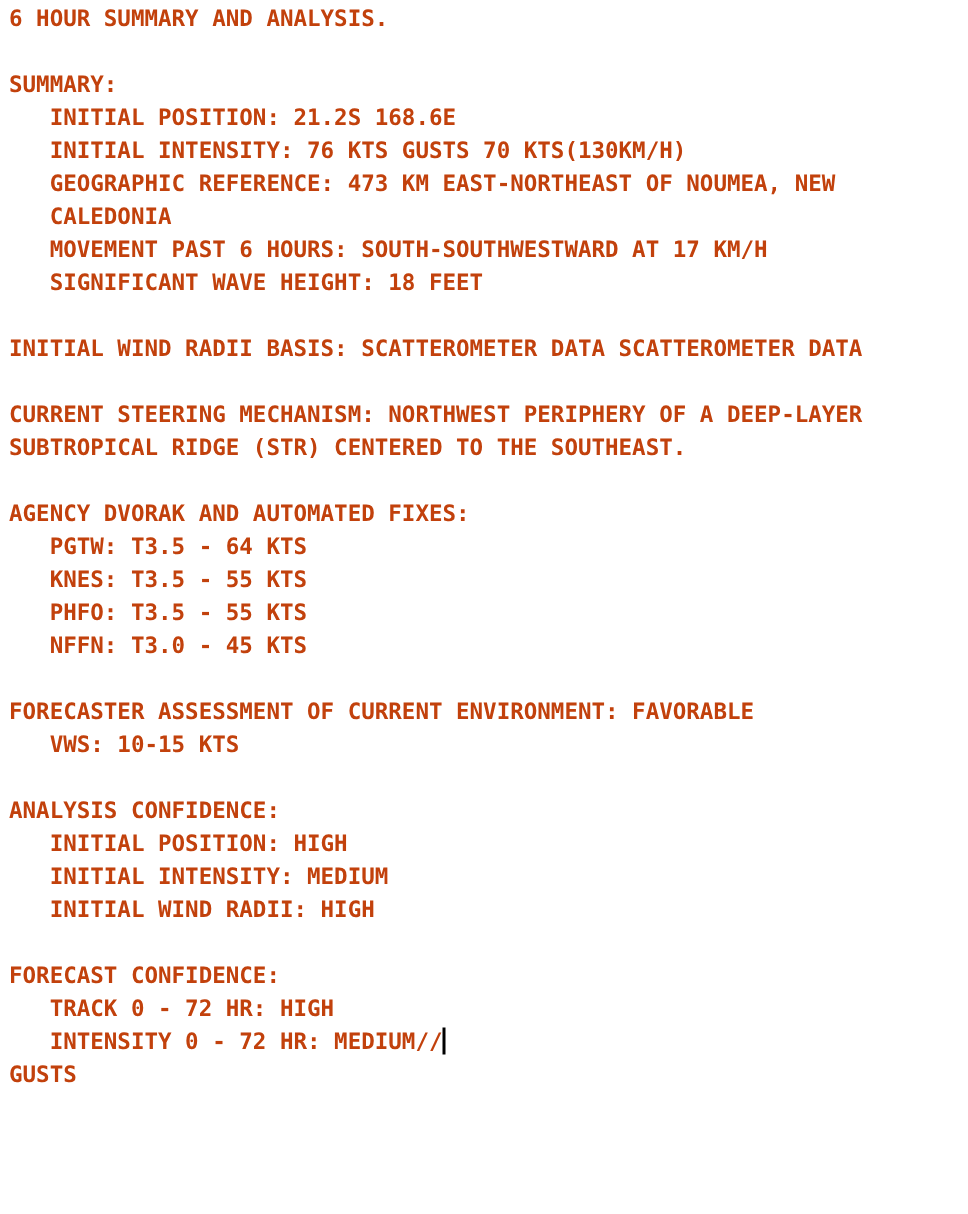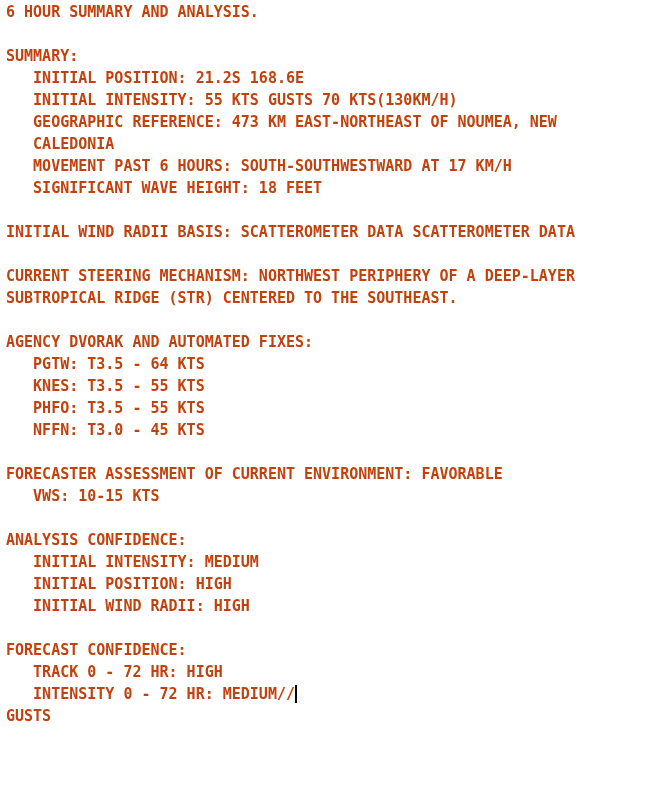--- a/index.html
+++ b/index.html
@@ -42,42 +42,42 @@
   }
 </style>
 </head>
 <body>
 
 <div class="editor-area">
   <div class="line">6 HOUR SUMMARY AND ANALYSIS.</div>
   <div class="line"></div>
   <div class="line">SUMMARY:</div>
   <div class="line">   INITIAL POSITION: 21.2S 168.6E</div>
-  <div class="line">   INITIAL INTENSITY: 55 KTS GUSTS 70 KTS(130KM/H)</div>
+  <div class="line">   INITIAL INTENSITY: 76 KTS GUSTS 70 KTS(130KM/H)</div>
   <div class="line">   GEOGRAPHIC REFERENCE: 473 KM EAST-NORTHEAST OF NOUMEA, NEW</div>
   <div class="line">   CALEDONIA</div>
   <div class="line">   MOVEMENT PAST 6 HOURS: SOUTH-SOUTHWESTWARD AT 17 KM/H</div>
   <div class="line">   SIGNIFICANT WAVE HEIGHT: 18 FEET</div>
   <div class="line"></div>
   <div class="line">INITIAL WIND RADII BASIS: SCATTEROMETER DATA SCATTEROMETER DATA</div>
   <div class="line"></div>
   <div class="line">CURRENT STEERING MECHANISM: NORTHWEST PERIPHERY OF A DEEP-LAYER</div>
   <div class="line">SUBTROPICAL RIDGE (STR) CENTERED TO THE SOUTHEAST.</div>
   <div class="line"></div>
   <div class="line">AGENCY DVORAK AND AUTOMATED FIXES:</div>
   <div class="line">   PGTW: T3.5 - 64 KTS</div>
   <div class="line">   KNES: T3.5 - 55 KTS</div>
   <div class="line">   PHFO: T3.5 - 55 KTS</div>
   <div class="line">   NFFN: T3.0 - 45 KTS</div>
   <div class="line"></div>
   <div class="line">FORECASTER ASSESSMENT OF CURRENT ENVIRONMENT: FAVORABLE</div>
   <div class="line">   VWS: 10-15 KTS</div>
   <div class="line"></div>
   <div class="line">ANALYSIS CONFIDENCE:</div>
+  <div class="line">   INITIAL POSITION: HIGH</div>
   <div class="line">   INITIAL INTENSITY: MEDIUM</div>
-  <div class="line">   INITIAL POSITION: HIGH</div>
   <div class="line">   INITIAL WIND RADII: HIGH</div>
   <div class="line"></div>
   <div class="line">FORECAST CONFIDENCE:</div>
   <div class="line">   TRACK 0 - 72 HR: HIGH</div>
   <div class="line"><span>   INTENSITY 0 - 72 HR: MEDIUM//</span><span class="caret"></span></div>
   <div class="line">GUSTS</div>
 </div>
 
 </body></html>

